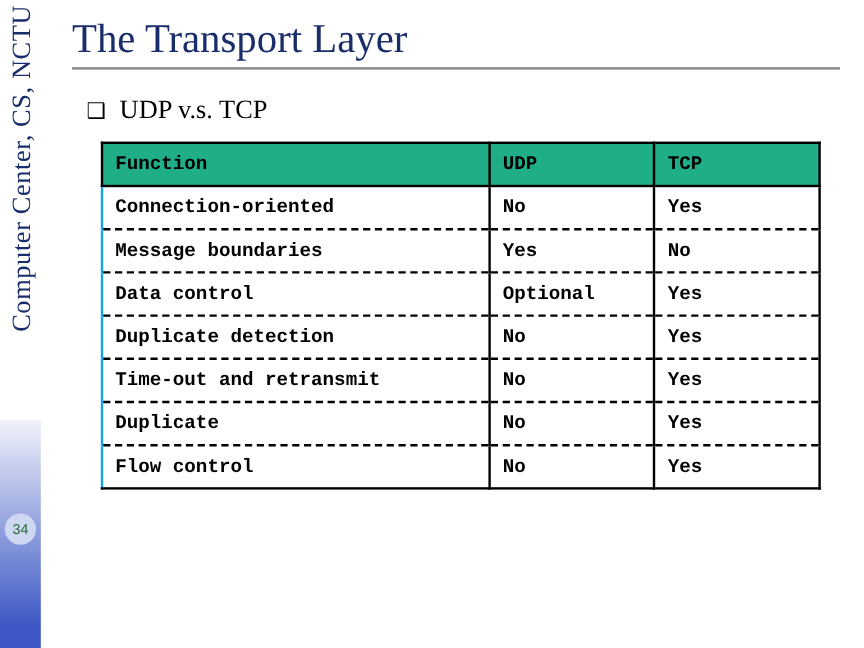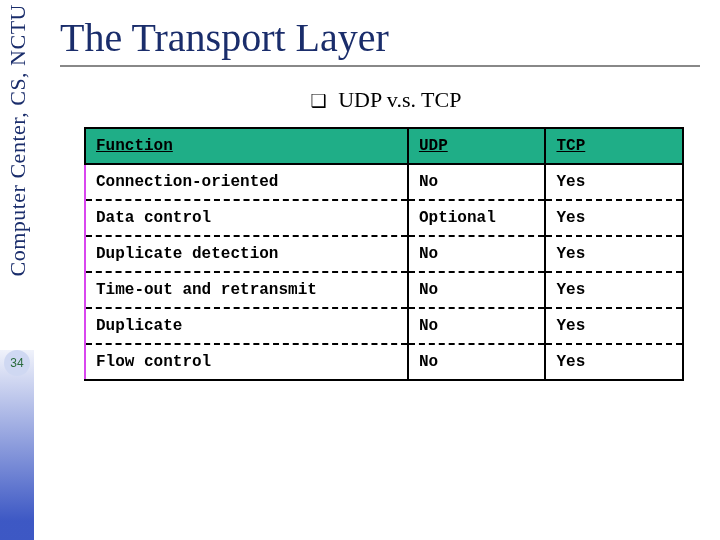--- a/index.html
+++ b/index.html
@@ -24,21 +24,21 @@
     letter-spacing: 0.5px;
   }
   .sidebar-band {
     position: absolute;
     left: 0;
     top: 350px;
     width: 34px;
     height: 190px;
     background: linear-gradient(to bottom, rgba(60,90,200,0.08) 0%, rgba(40,70,190,0.9) 90%);
     display: flex;
-    align-items: flex-start;
+    align-items: center;
     justify-content: center;
   }
   .page-num-badge {
     width: 26px;
     height: 26px;
     border-radius: 50%;
     background: #cfd8f2;
     display: flex;
     align-items: center;
     justify-content: center;
@@ -48,35 +48,34 @@
     margin-bottom: 8px;
   }
   .content {
     position: absolute;
     left: 60px;
     top: 10px;
     right: 20px;
     bottom: 10px;
   }
   .title {
-    font-size: 40px;
+    font-size: 34px;
     color: #1a2d6b;
     margin: 4px 0 4px 0;
   }
   .title-rule {
     border: none;
     border-top: 2px solid #888;
     margin: 2px 0 20px 0;
   }
   .subhead {
     font-size: 22px;
     color: #000;
     margin-left: 12px;
     margin-bottom: 14px;
-    text-align: center;
   }
   .subhead .bullet {
     font-size: 18px;
     margin-right: 6px;
   }
   table.cmp {
     border-collapse: collapse;
     width: 600px;
     margin-left: 24px;
     font-family: "Courier New", Courier, monospace;
@@ -84,24 +83,23 @@
   }
   table.cmp th, table.cmp td {
     text-align: left;
     padding: 8px 10px;
   }
   table.cmp thead th {
     background: #1fae87;
     color: #000;
     border: 2px solid #000;
     font-weight: bold;
-    text-decoration: underline;
   }
   table.cmp tbody td {
-    border-left: 2px solid #d946ef;
+    border-left: 2px solid #0ea5e9;
     border-right: 2px solid #000;
     border-bottom: 2px dashed #000;
     font-weight: bold;
   }
   table.cmp tbody tr:last-child td {
     border-bottom: 2px solid #000;
   }
   table.cmp col.c1 { width: 54%; }
   table.cmp col.c2 { width: 23%; }
   table.cmp col.c3 { width: 23%; }
@@ -137,20 +135,25 @@
         <th>TCP</th>
       </tr>
     </thead>
     <tbody>
       <tr>
         <td>Connection-oriented</td>
         <td>No</td>
         <td>Yes</td>
       </tr>
       <tr>
+        <td>Message boundaries</td>
+        <td>Yes</td>
+        <td>No</td>
+      </tr>
+      <tr>
         <td>Data control</td>
         <td>Optional</td>
         <td>Yes</td>
       </tr>
       <tr>
         <td>Duplicate detection</td>
         <td>No</td>
         <td>Yes</td>
       </tr>
       <tr>

